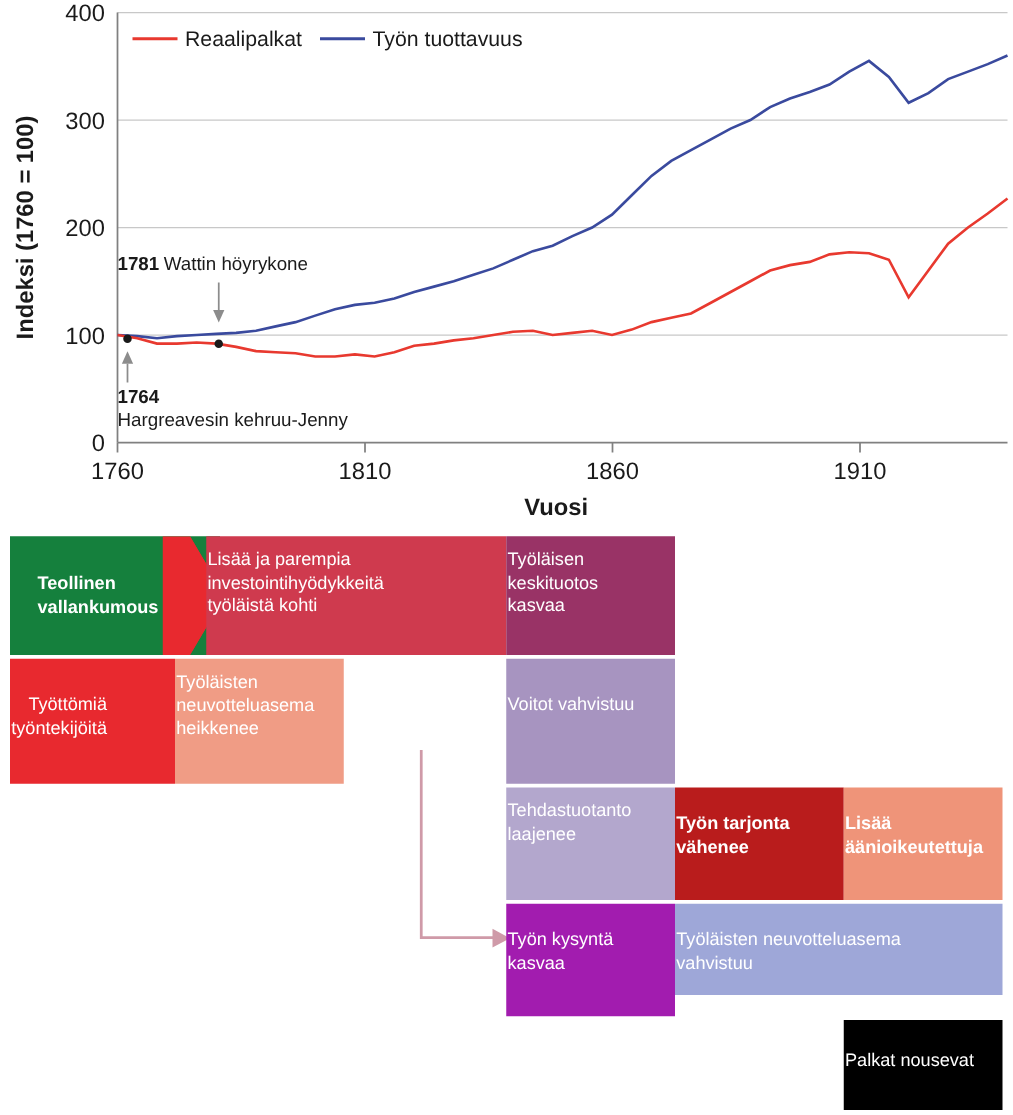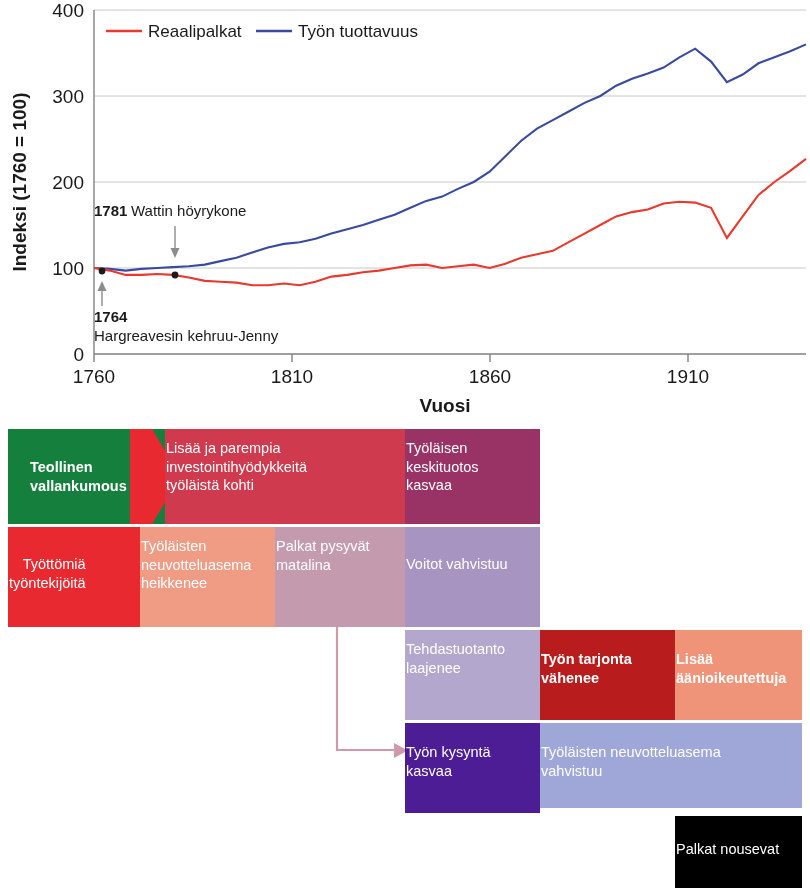--- a/index.html
+++ b/index.html
@@ -49,21 +49,21 @@
   .n-red        { background: #e8292f; color: #ffffff; text-align: right; }
   .n-red-b      { background: #15803d; color: #ffffff; font-weight: bold; }
   .n-crimson    { background: #cf3a4e; color: #ffffff; }
   .n-plum       { background: #993366; color: #ffffff; }
   .n-salmon     { background: #f09c85; color: #ffffff; }
   .n-salmon-b   { background: #ef9479; color: #ffffff; font-weight: bold; }
   .n-mauve      { background: #c49aae; color: #ffffff; }
   .n-purple     { background: #a794c0; color: #ffffff; }
   .n-lilac      { background: #b3a7cd; color: #ffffff; }
   .n-lilac2     { background: #b91c1c; color: #ffffff; font-weight: bold; }
-  .n-blue       { background: #4c1d95; color: #ffffff; }
+  .n-blue       { background: #a21caf; color: #ffffff; }
   .n-blue2      { background: #9ea7d8; color: #ffffff; }
   .n-blue3      { background: #000000; color: #ffffff; }
   #flow-svg { position: absolute; left: 0; top: 0; pointer-events: none; }
 </style>
 </head>
 <body>
 
 <div id="chart-area">
   <svg id="chart-svg" width="810" height="420">
 
@@ -175,24 +175,20 @@
 
   <div class="node n-red" style="left:8px; top:102px; width:132px; height:100px;">
     <span style="white-space:pre-line; margin-top:18px;">Työttömiä
 työntekijöitä</span>
   </div>
   <div class="node n-salmon" style="left:140px; top:102px; width:135px; height:100px;">
     <span style="white-space:pre-line;">Työläisten
 neuvotteluasema
 heikkenee</span>
   </div>
-  <div class="node n-mauve" style="left:275px; top:102px; width:130px; height:100px;">
-    <span style="white-space:pre-line;">Palkat pysyvät
-matalina</span>
-  </div>
   <div class="node n-purple" style="left:405px; top:102px; width:135px; height:100px;">
     <span style="white-space:pre-line; margin-top:18px;">Voitot vahvistuu</span>
   </div>
 
   <div class="node n-lilac" style="left:405px; top:205px; width:135px; height:90px;">
     <span style="white-space:pre-line;">Tehdastuotanto
 laajenee</span>
   </div>
   <div class="node n-lilac2" style="left:540px; top:205px; width:135px; height:90px;">
     <span style="white-space:pre-line; margin-top:10px;">Työn tarjonta
@@ -200,21 +196,21 @@
   </div>
   <div class="node n-salmon-b" style="left:675px; top:205px; width:127px; height:90px;">
     <span style="white-space:pre-line; margin-top:10px;">Lisää
 äänioikeutettuja</span>
   </div>
 
   <div class="node n-blue" style="left:405px; top:298px; width:135px; height:90px;">
     <span style="white-space:pre-line; margin-top:10px;">Työn kysyntä
 kasvaa</span>
   </div>
-  <div class="node n-blue2" style="left:540px; top:298px; width:262px; height:85px;">
+  <div class="node n-blue2" style="left:540px; top:298px; width:262px; height:73px;">
     <span style="white-space:pre-line; margin-top:10px;">Työläisten neuvotteluasema
 vahvistuu</span>
   </div>
 
   <div class="node n-blue3" style="left:675px; top:391px; width:127px; height:72px;">
     <span style="white-space:pre-line; margin-top:14px;">Palkat nousevat</span>
   </div>
 </div>
 
 </body></html>

